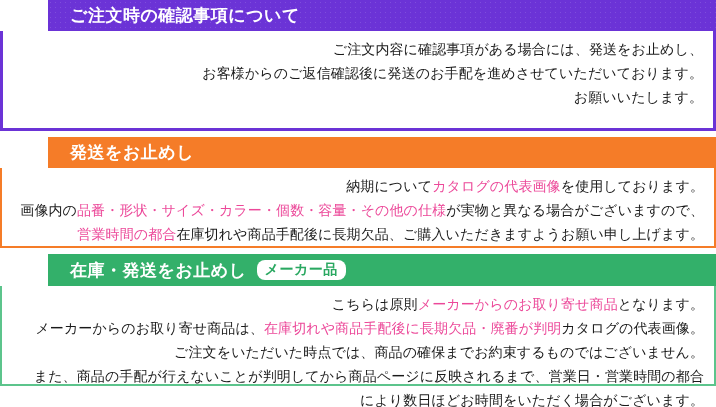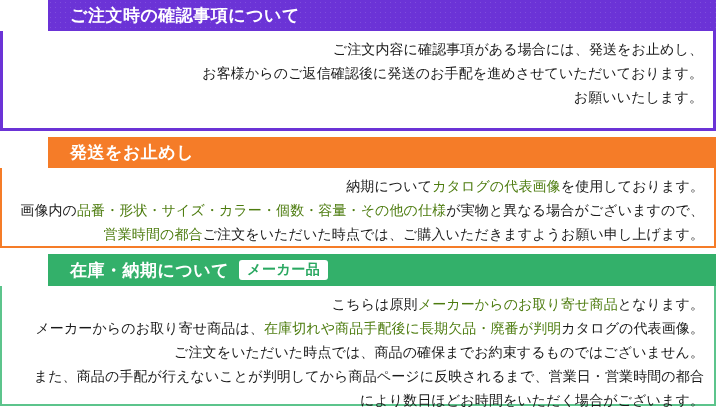--- a/index.html
+++ b/index.html
@@ -65,21 +65,21 @@
   .header-badge {
     display: inline-block;
     background: #ffffff;
     border-radius: 3px;
     padding: 2px 8px 3px 8px;
     font-size: 14px;
     font-weight: bold;
     letter-spacing: 0.5px;
     line-height: 1.1;
   }
-  .panel--green .header-badge { color: #2aa861; }
+  .panel--green .header-badge { color: #2aa861; border-radius: 8px; }
 
   
   .panel-body {
     box-sizing: border-box;
     background: #ffffff;
     font-size: 14px;
     line-height: 24px;
     color: #1a1a1a;
     letter-spacing: 0.1px;
     text-align: right;
@@ -93,38 +93,38 @@
   }
 
   .panel--orange .panel-body {
     height: 80px;
     border: 2px solid #f57c28;
     border-top: none;
     padding: 6px 10px 0 18px;
   }
 
   .panel--green .panel-body {
-    height: 120px;
+    height: 100px;
     border: 2px solid #5cc48c;
     border-top: none;
     padding: 6px 10px 0 18px;
   }
 
   .gap-white {
     width: 716px;
     height: 6px;
     background: #ffffff;
   }
 
   .text-line {
     display: block;
     white-space: nowrap;
   }
 
-  .hl-red { color: #4d7c0f; }
+  .hl-red { color: #ec4899; }
 </style>
 </head>
 <body>
 
 <div class="panel-stack">
 
   <section class="panel panel--purple">
     <div class="panel-header">
       <span>ご注文時の確認事項について</span>
     </div>
@@ -137,29 +137,29 @@
 
   <div class="gap-white"></div>
 
   <section class="panel panel--orange">
     <div class="panel-header">
       <span>発送をお止めし</span>
     </div>
     <div class="panel-body">
       <span class="text-line"><span>納期について</span><span class="hl-red">カタログの代表画像</span><span>を使用しております。</span></span>
       <span class="text-line"><span>画像内の</span><span class="hl-red">品番・形状・サイズ・カラー・個数・容量・その他の仕様</span><span>が実物と異なる場合がございますので、</span></span>
-      <span class="text-line"><span class="hl-red">営業時間の都合</span><span>ご注文をいただいた時点では、ご購入いただきますようお願い申し上げます。</span></span>
+      <span class="text-line"><span class="hl-red">営業時間の都合</span><span>在庫切れや商品手配後に長期欠品、ご購入いただきますようお願い申し上げます。</span></span>
     </div>
   </section>
 
   <div class="gap-white"></div>
 
   <section class="panel panel--green">
     <div class="panel-header">
-      <span>在庫・納期について</span>
+      <span>在庫・発送をお止めし</span>
       <span class="header-badge">メーカー品</span>
     </div>
     <div class="panel-body">
       <span class="text-line"><span>こちらは原則</span><span class="hl-red">メーカーからのお取り寄せ商品</span><span>となります。</span></span>
       <span class="text-line"><span>メーカーからのお取り寄せ商品は、</span><span class="hl-red">在庫切れや商品手配後に長期欠品・廃番が判明</span><span>カタログの代表画像。</span></span>
       <span class="text-line"><span>ご注文をいただいた時点では、商品の確保までお約束するものではございません。</span></span>
       <span class="text-line"><span>また、商品の手配が行えないことが判明してから商品ページに反映されるまで、営業日・営業時間の都合</span></span>
       <span class="text-line"><span>により数日ほどお時間をいただく場合がございます。</span></span>
     </div>
   </section>

